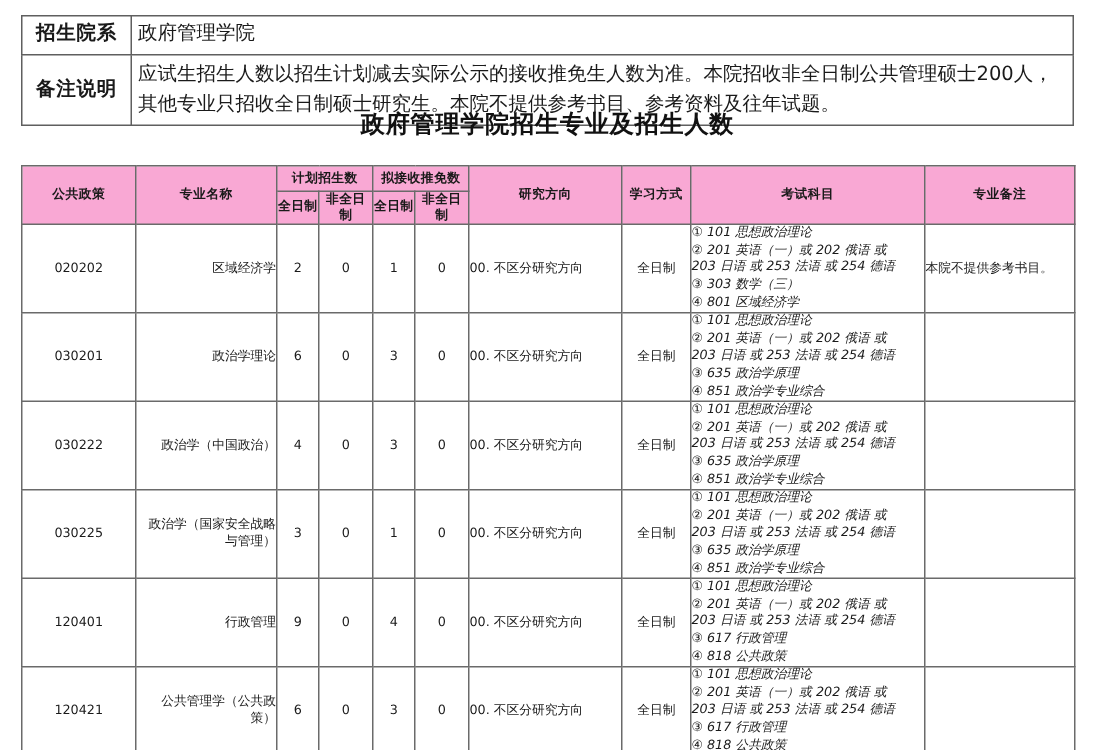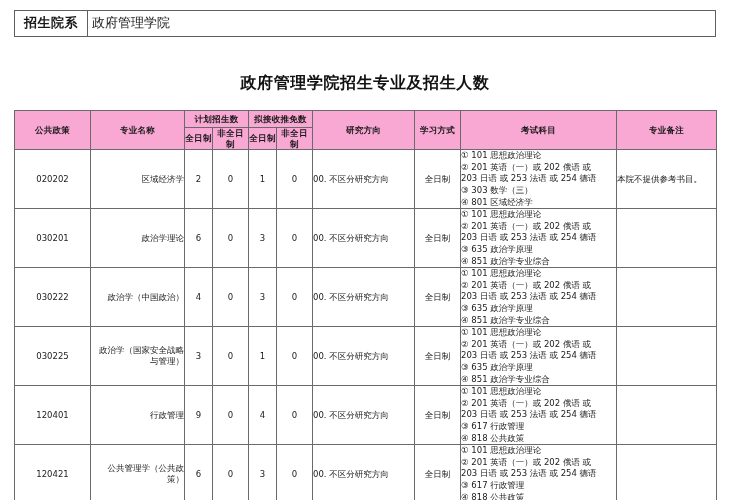--- a/index.html
+++ b/index.html
@@ -97,21 +97,21 @@
 
   table.main-table tbody td {
     height: 58px;
     line-height: 1.35;
   }
   .c-code   { text-align: center; font-size: 8.5px; }
   .c-name   { text-align: right; padding: 0 4px; font-size: 8.5px; }
   .c-num    { text-align: center; font-size: 8.5px; }
   .c-dir    { text-align: left; padding: 0 3px; font-size: 8.5px; }
   .c-mode   { text-align: center; font-size: 8.5px; }
-  .c-subj   { text-align: left; padding: 2px 3px; font-size: 8.5px; vertical-align: middle; }
+  .c-subj   { text-align: left; padding: 2px 3px; font-size: 8.5px; vertical-align: middle; font-style: italic; }
   .c-remark { text-align: left; padding: 0 3px; font-size: 8.5px; }
 
   .subj-list {
     margin: 0;
     padding: 0;
     list-style: none;
   }
   .subj-list li {
     line-height: 1.36;
     white-space: nowrap;
@@ -120,20 +120,24 @@
 </head>
 <body>
 
 <div class="page">
 
   <table class="info-table">
     <tbody>
       <tr>
         <td class="info-label">招生院系</td>
         <td class="info-value">政府管理学院</td>
+      </tr>
+      <tr class="info-row-note">
+        <td class="info-label">备注说明</td>
+        <td class="info-value">应试生招生人数以招生计划减去实际公示的接收推免生人数为准。本院招收非全日制公共管理硕士200人，其他专业只招收全日制硕士研究生。本院不提供参考书目、参考资料及往年试题。</td>
       </tr>
     </tbody>
   </table>
 
   <div class="doc-title">政府管理学院招生专业及招生人数</div>
 
   <div class="main-table-wrap">
     <table class="main-table">
       <colgroup>
         <col style="width:76px">

